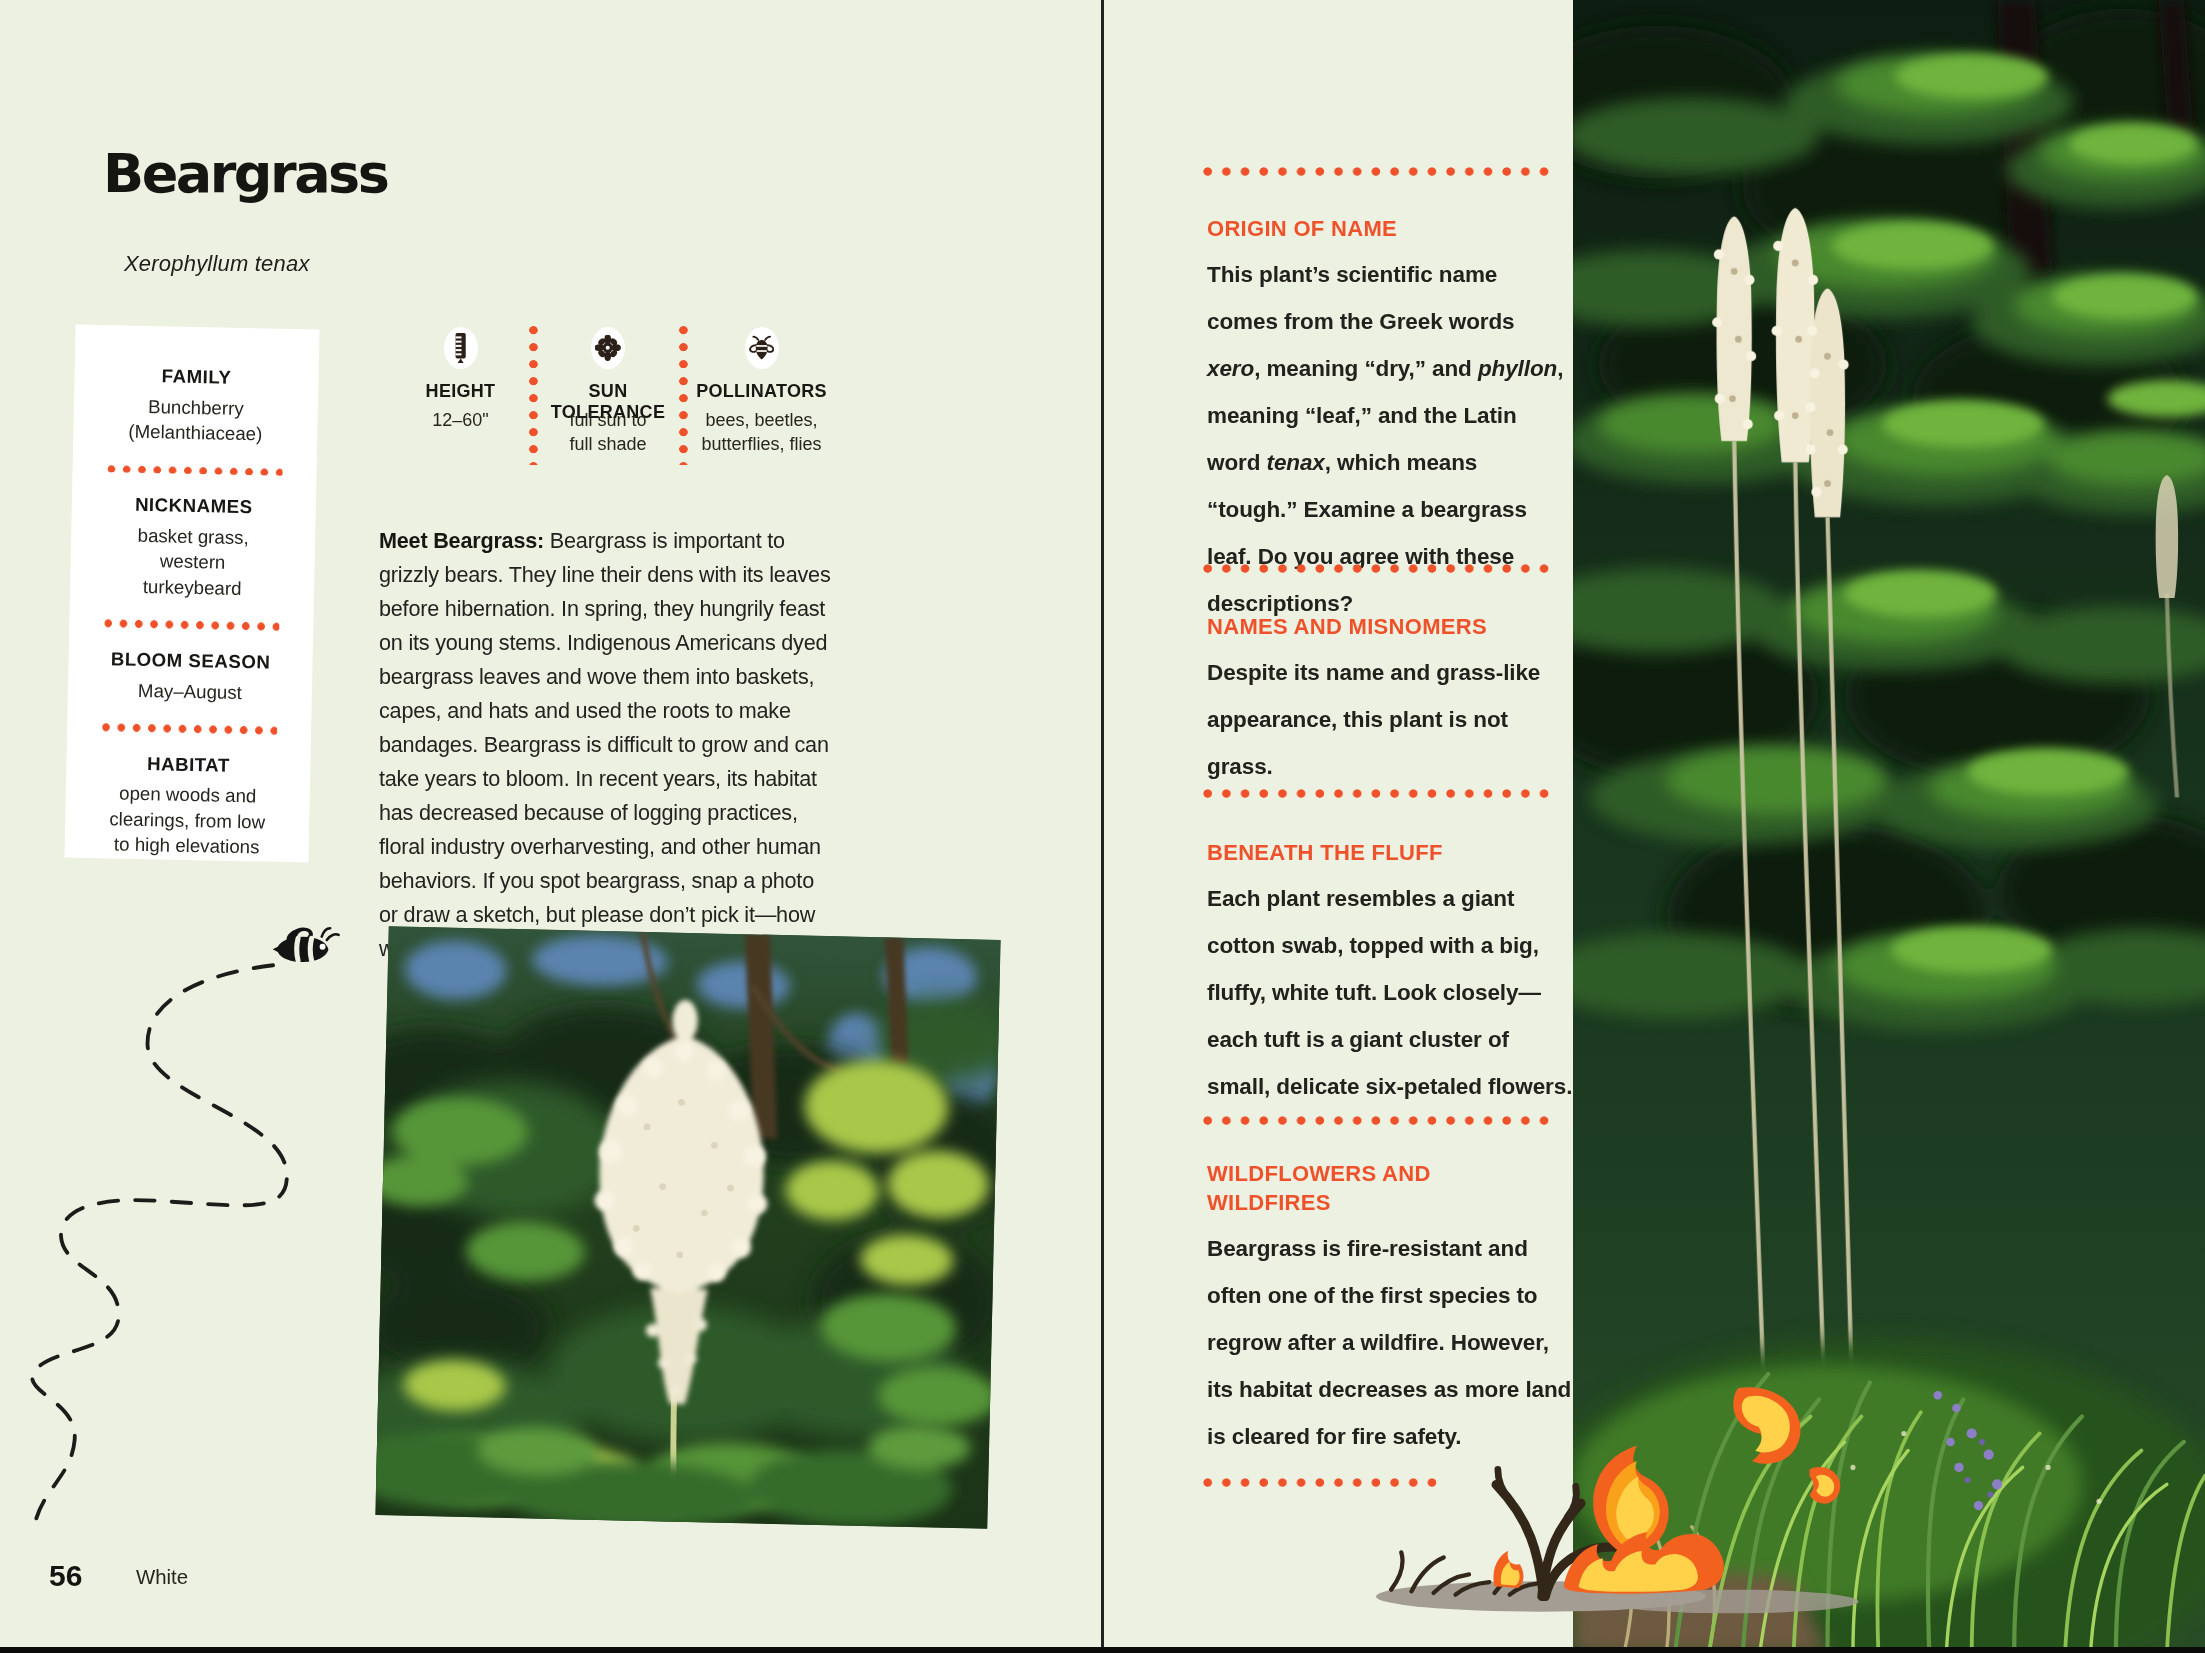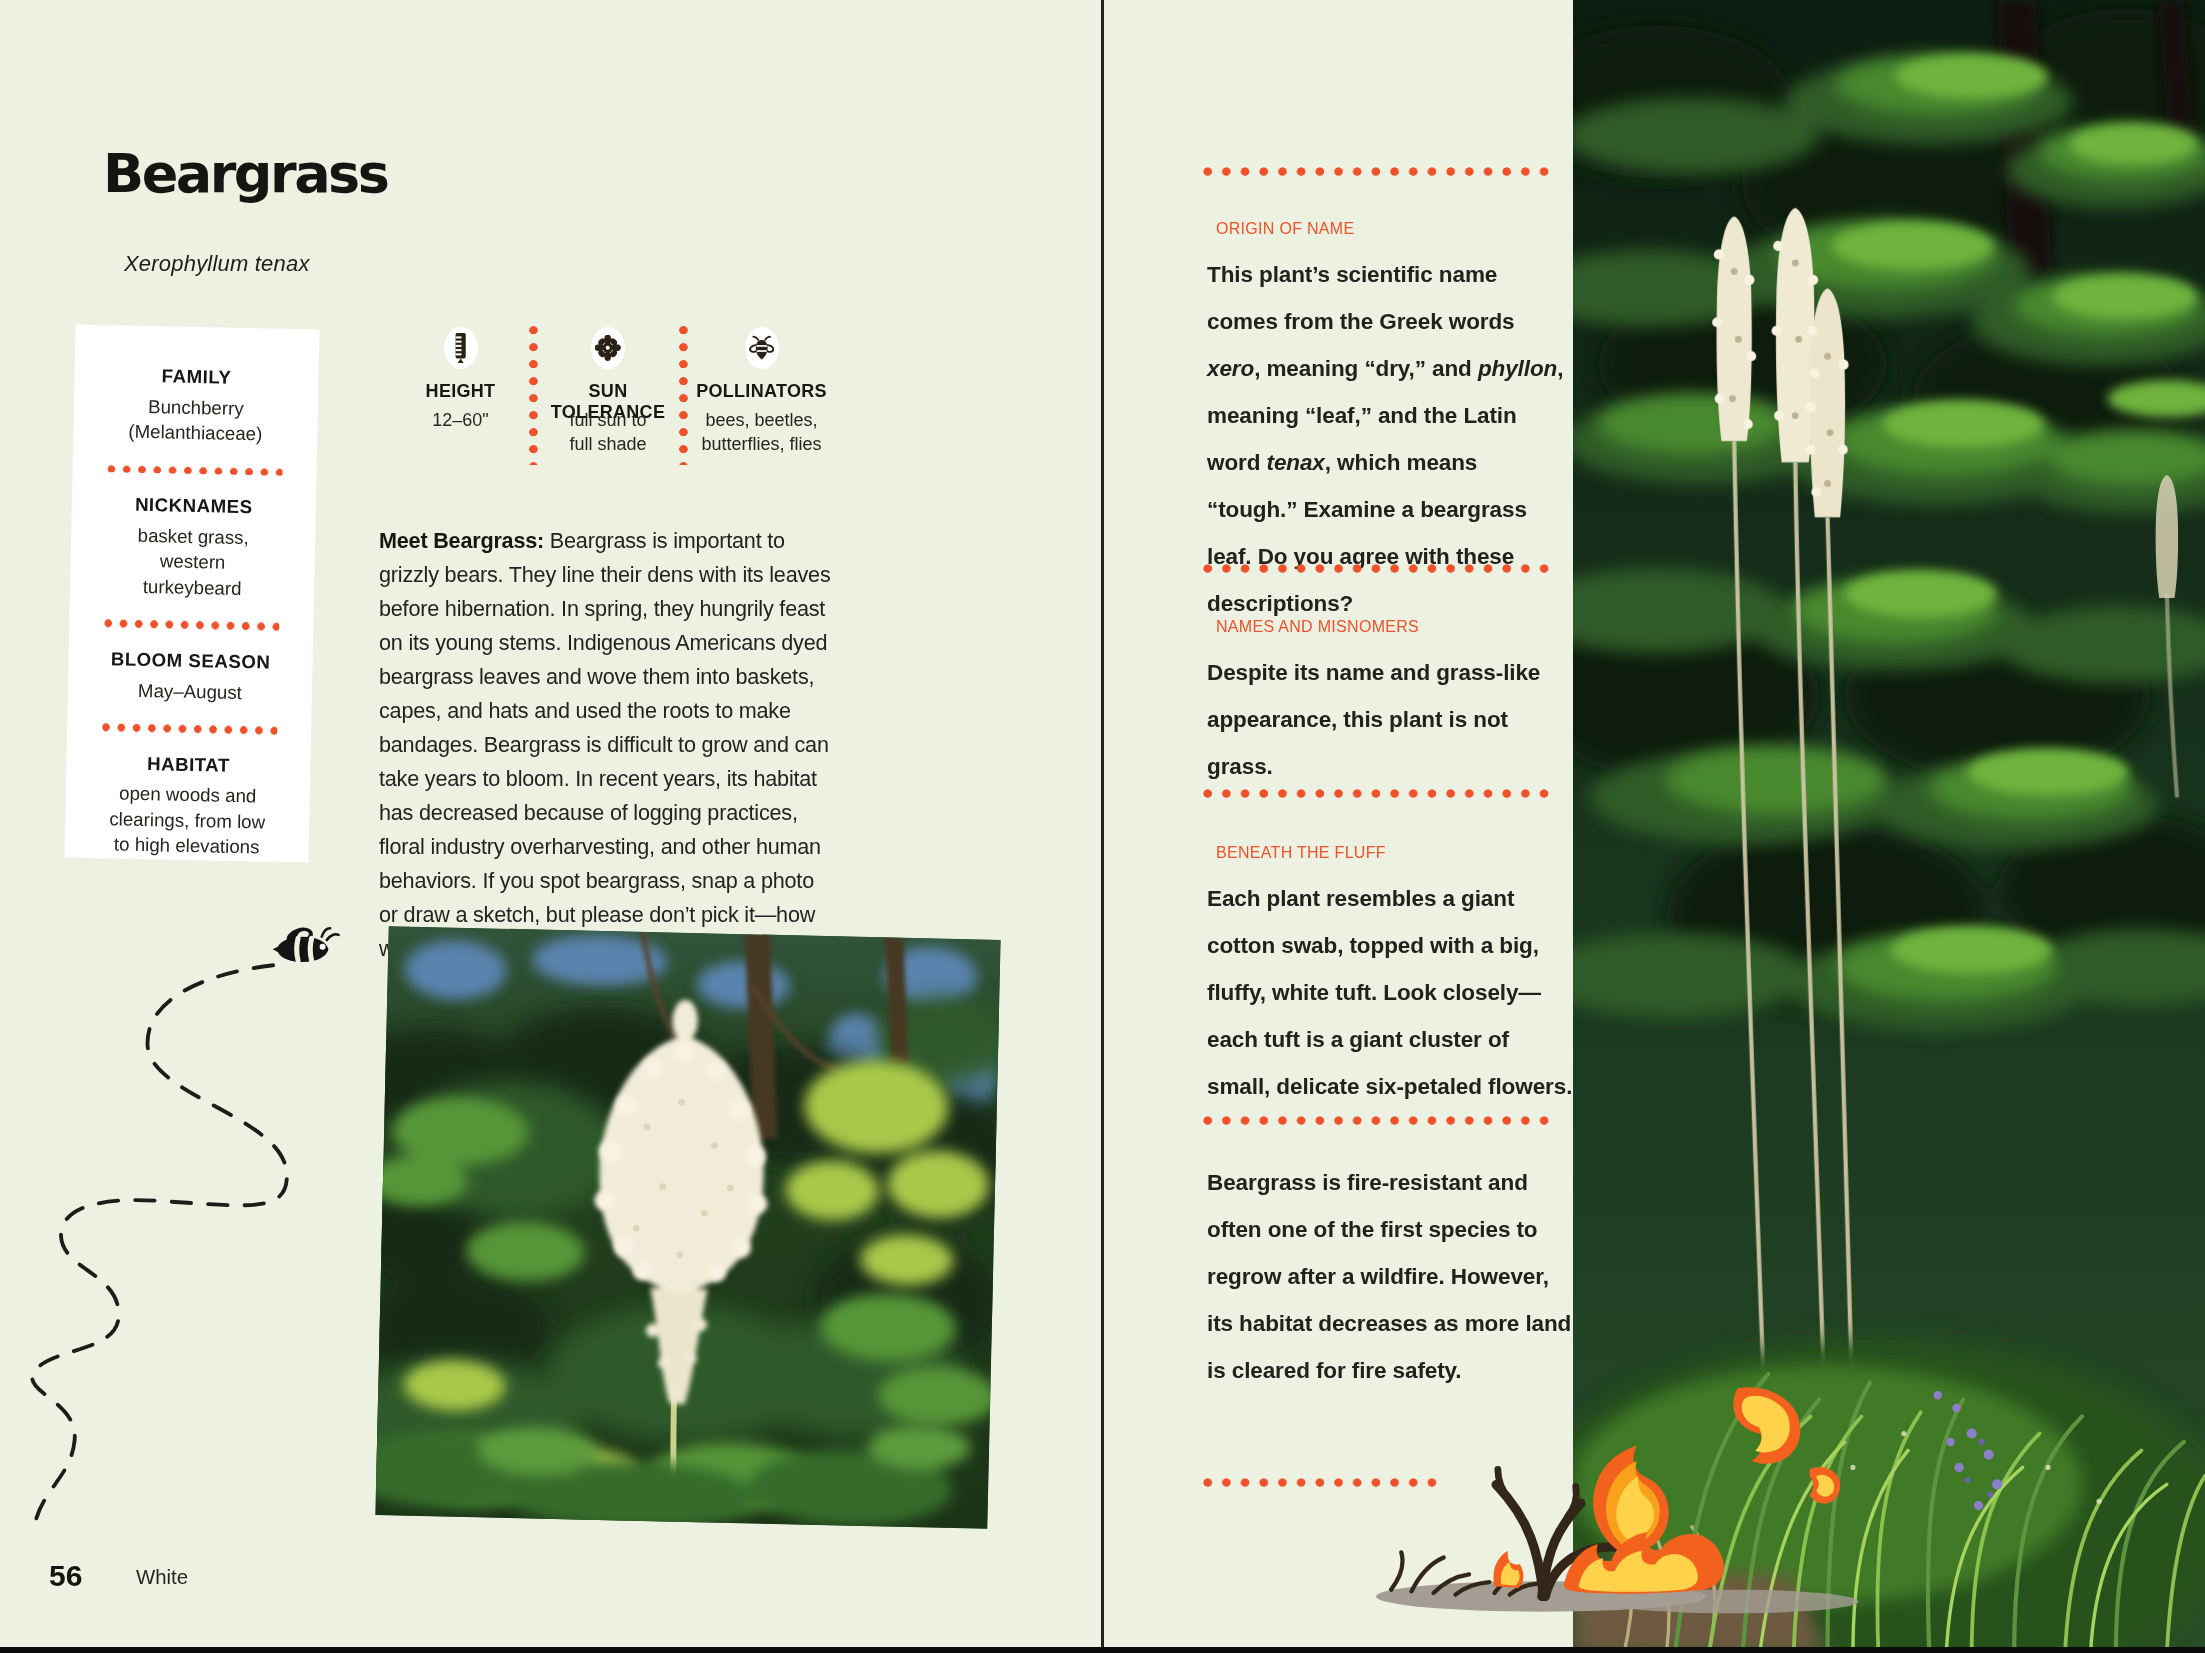--- a/index.html
+++ b/index.html
@@ -75,22 +75,22 @@
   .photo-left svg{display:block;width:100%;height:100%;}
   .footer-num{position:absolute;left:49px;top:1559px;font-size:30px;font-weight:bold;color:#141411;}
   .footer-section{position:absolute;left:136px;top:1566px;font-size:20.4px;color:#26261f;}
   .trail-svg{position:absolute;left:0;top:0;width:2205px;height:1654px;pointer-events:none;}
   .bee{position:absolute;left:271px;top:923px;width:71px;height:51px;}
   
   .gutter{position:absolute;left:1101px;top:0;width:2.5px;height:1654px;background:#23231f;}
   
   .sec{position:absolute;left:1207px;width:366px;}
   .sec-heading{
-    color:var(--accent);font-weight:normal;font-size:16px;line-height:29px;
-    letter-spacing:0.3px;margin-bottom:7.6px;max-width:322px;margin-left:9px;
+    color:var(--accent);font-weight:bold;font-size:22px;line-height:29px;
+    letter-spacing:0.3px;margin-bottom:7.6px;max-width:322px;
   }
   .sec-body{font-weight:bold;font-size:22.5px;line-height:47px;color:#21211d;letter-spacing:-0.1px;}
   
   .photo-right{position:absolute;left:1573px;top:0;width:632px;height:1654px;background:#142a17;}
   .photo-right svg{display:block;width:100%;height:100%;}
   
   .fire{position:absolute;left:1367px;top:1383px;width:509px;height:271px;}
   .bottom-bar{position:absolute;left:0;bottom:0;width:2205px;height:6.8px;background:#0b0b09;}
 </style>
 </head>
@@ -352,20 +352,21 @@
     <div class="dotline" style="left:1203px;top:789px;width:351px;"></div>
 
     <div class="sec" style="top:838px;">
       <div class="sec-heading">BENEATH THE FLUFF</div>
       <div class="sec-body"><span>Each plant resembles a giant cotton swab, topped with a big, fluffy, white tuft. Look closely—each tuft is a giant cluster of small, delicate six-petaled flowers.</span></div>
     </div>
 
     <div class="dotline" style="left:1203px;top:1116px;width:351px;"></div>
 
     <div class="sec" style="top:1159px;">
+      <div class="sec-heading">WILDFLOWERS AND WILDFIRES</div>
       <div class="sec-body"><span>Beargrass is fire-resistant and often one of the first species to regrow after a wildfire. However, its habitat decreases as more land is cleared for fire safety.</span></div>
     </div>
 
     <div class="dotline" style="left:1203px;top:1478px;width:236px;"></div>
   </section>
 
   <div class="photo-right" role="img" aria-label="Three tall beargrass flower stalks against dark evergreen forest">
     <svg viewBox="0 0 745 1950" preserveAspectRatio="none">
       <defs>
         <linearGradient id="fg" x1="0" y1="0" x2="0" y2="1">

